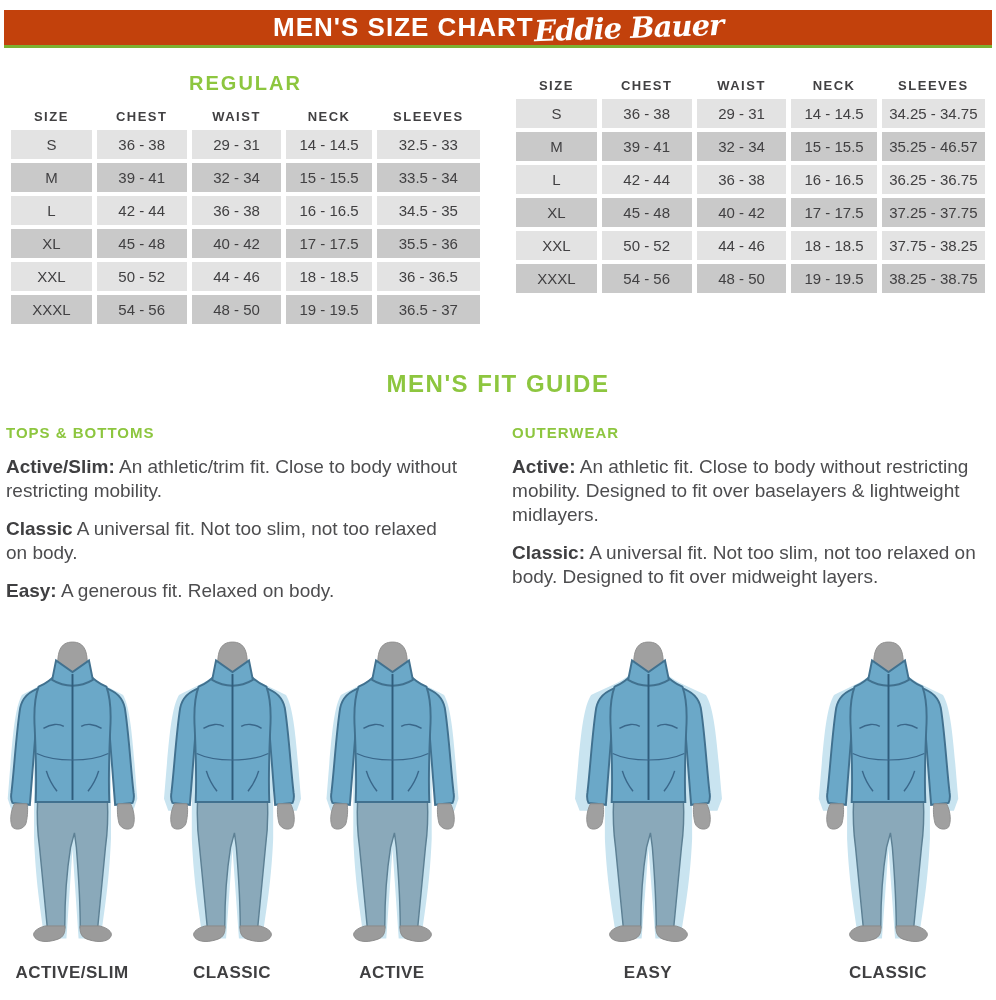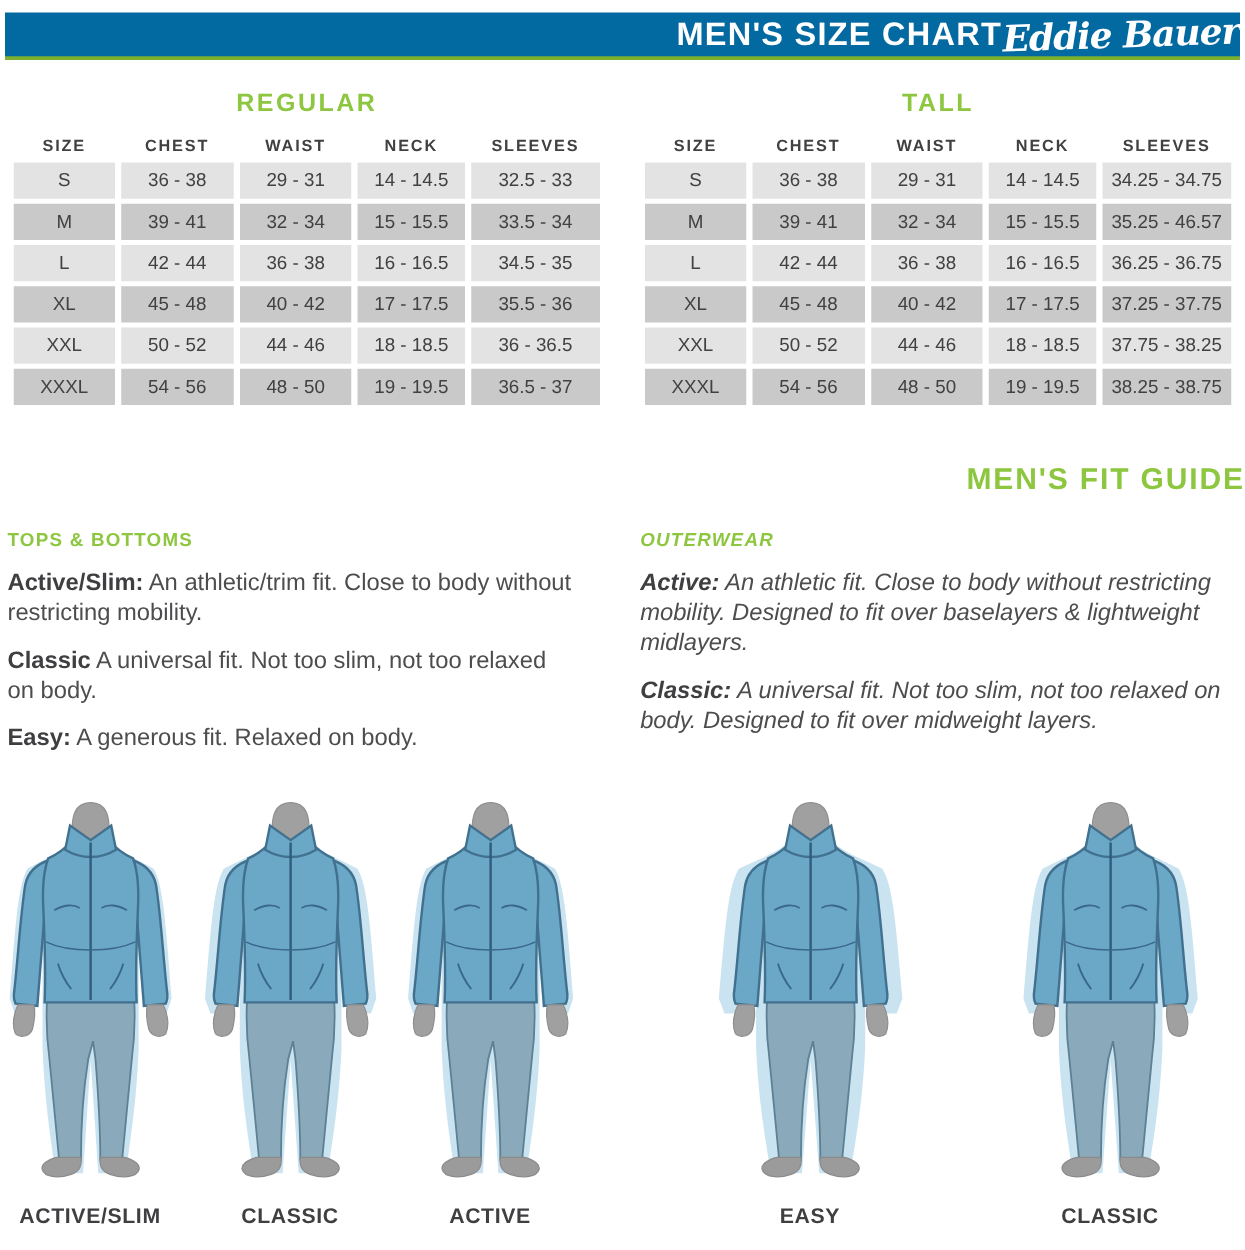--- a/index.html
+++ b/index.html
@@ -6,23 +6,23 @@
   html, body { background: #ffffff; }
   body {
     width: 996px; height: 1000px; overflow: hidden; position: relative;
     font-family: "Liberation Sans", "DejaVu Sans", sans-serif;
     color: #414042;
   }
 
   
   .banner {
     margin: 10px 4px 0 4px; height: 38px;
-    background: #0369a1;
+    background: #c2410c;
     border-bottom: 3px solid #7cb031;
-    display: flex; align-items: center; justify-content: flex-end;
+    display: flex; align-items: center; justify-content: center;
     padding: 0 1px;
   }
   .banner-title {
     color: #ffffff; font-weight: bold; font-size: 26px; letter-spacing: 1px;
   }
   .brand-logo {
     color: #ffffff; font-family: "DejaVu Serif", serif;
     font-style: italic; font-weight: bold; font-size: 29px;
     transform: rotate(-2deg); letter-spacing: -1px;
   }
@@ -49,26 +49,26 @@
   table.size-table col.c-sleeves { width: 23%; }
   table.size-table td {
     height: 29px; text-align: center; font-size: 15px; color: #414042;
     white-space: nowrap;
   }
   tr.light td { background: #e3e3e3; }
   tr.dark  td { background: #c9c9c9; }
 
   
   .fit-guide-title {
-    margin-top: 42px; text-align: right; color: #8dc63f;
+    margin-top: 42px; text-align: center; color: #8dc63f;
     font-size: 24px; font-weight: bold; letter-spacing: 1.5px;
   }
   .fit-columns { display: flex; margin-top: 26px; padding: 0 6px; }
   .fit-col-left  { width: 482px; padding-right: 24px; }
-  .fit-col-right { width: 482px; margin-left: 28px; font-style: italic; }
+  .fit-col-right { width: 482px; margin-left: 28px; }
   .fit-heading {
     color: #8dc63f; font-size: 15px; font-weight: bold; letter-spacing: 1px;
     margin-bottom: 10px;
   }
   .fit-item { margin: 14px 0; font-size: 19px; line-height: 1.26; color: #4d4d4f; }
   .fit-item b { color: #3f3f41; }
 
   
   .figures { position: relative; height: 352px; margin-top: 22px; }
   .figure { position: absolute; top: 0; width: 160px; text-align: center; }
@@ -151,21 +151,20 @@
             <td>XXXL</td>
             <td>54 - 56</td>
             <td>48 - 50</td>
             <td>19 - 19.5</td>
             <td>36.5 - 37</td>
           </tr>
         </tbody>
     </table>
   </div>
   <div class="chart">
-    <div class="chart-title">TALL</div>
     <table class="size-table">
       <colgroup>
         <col class="c-size">
           <col class="c-chest">
           <col class="c-waist">
           <col class="c-neck">
           <col class="c-sleeves">
       </colgroup>
       <thead>
           <tr>

